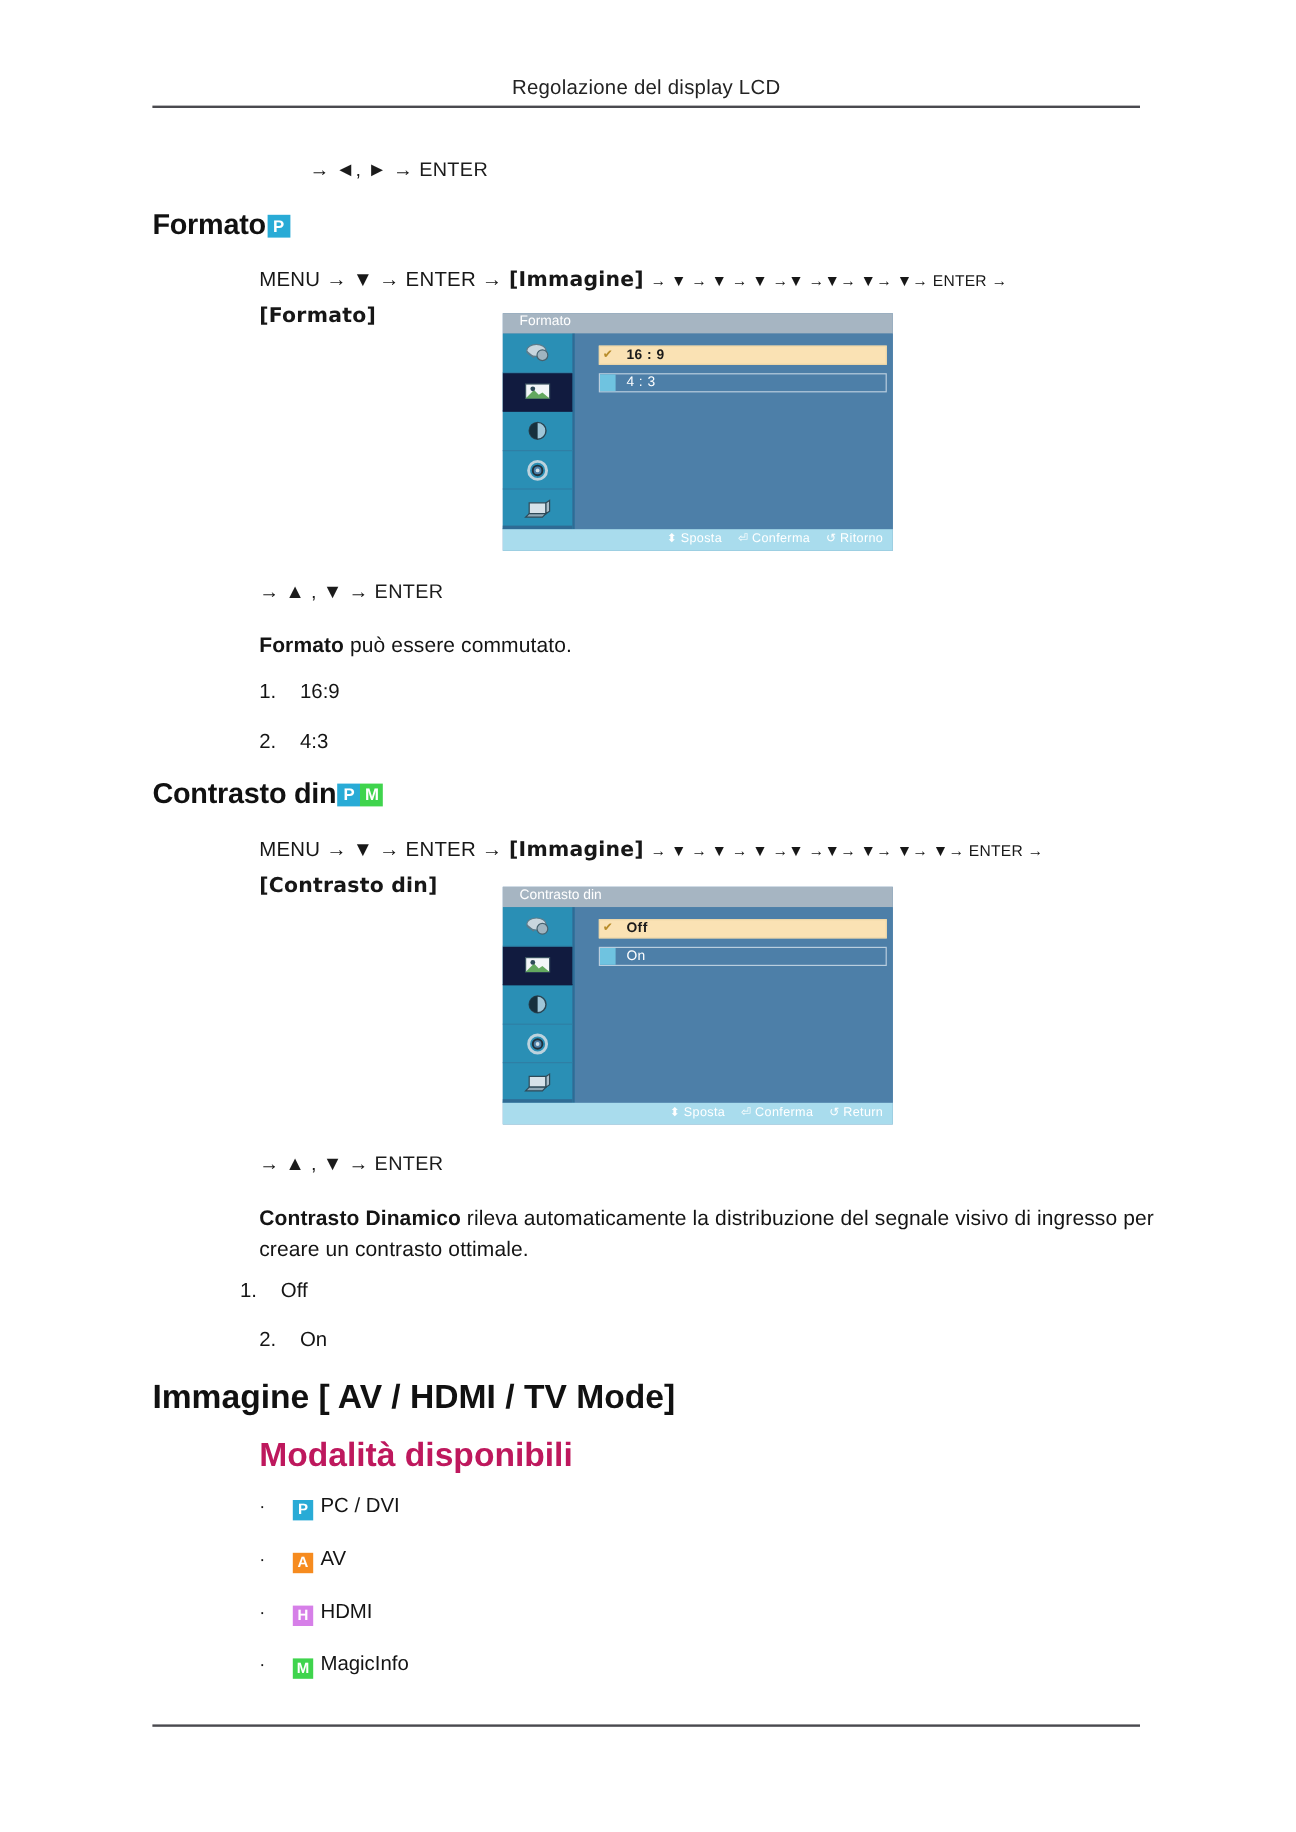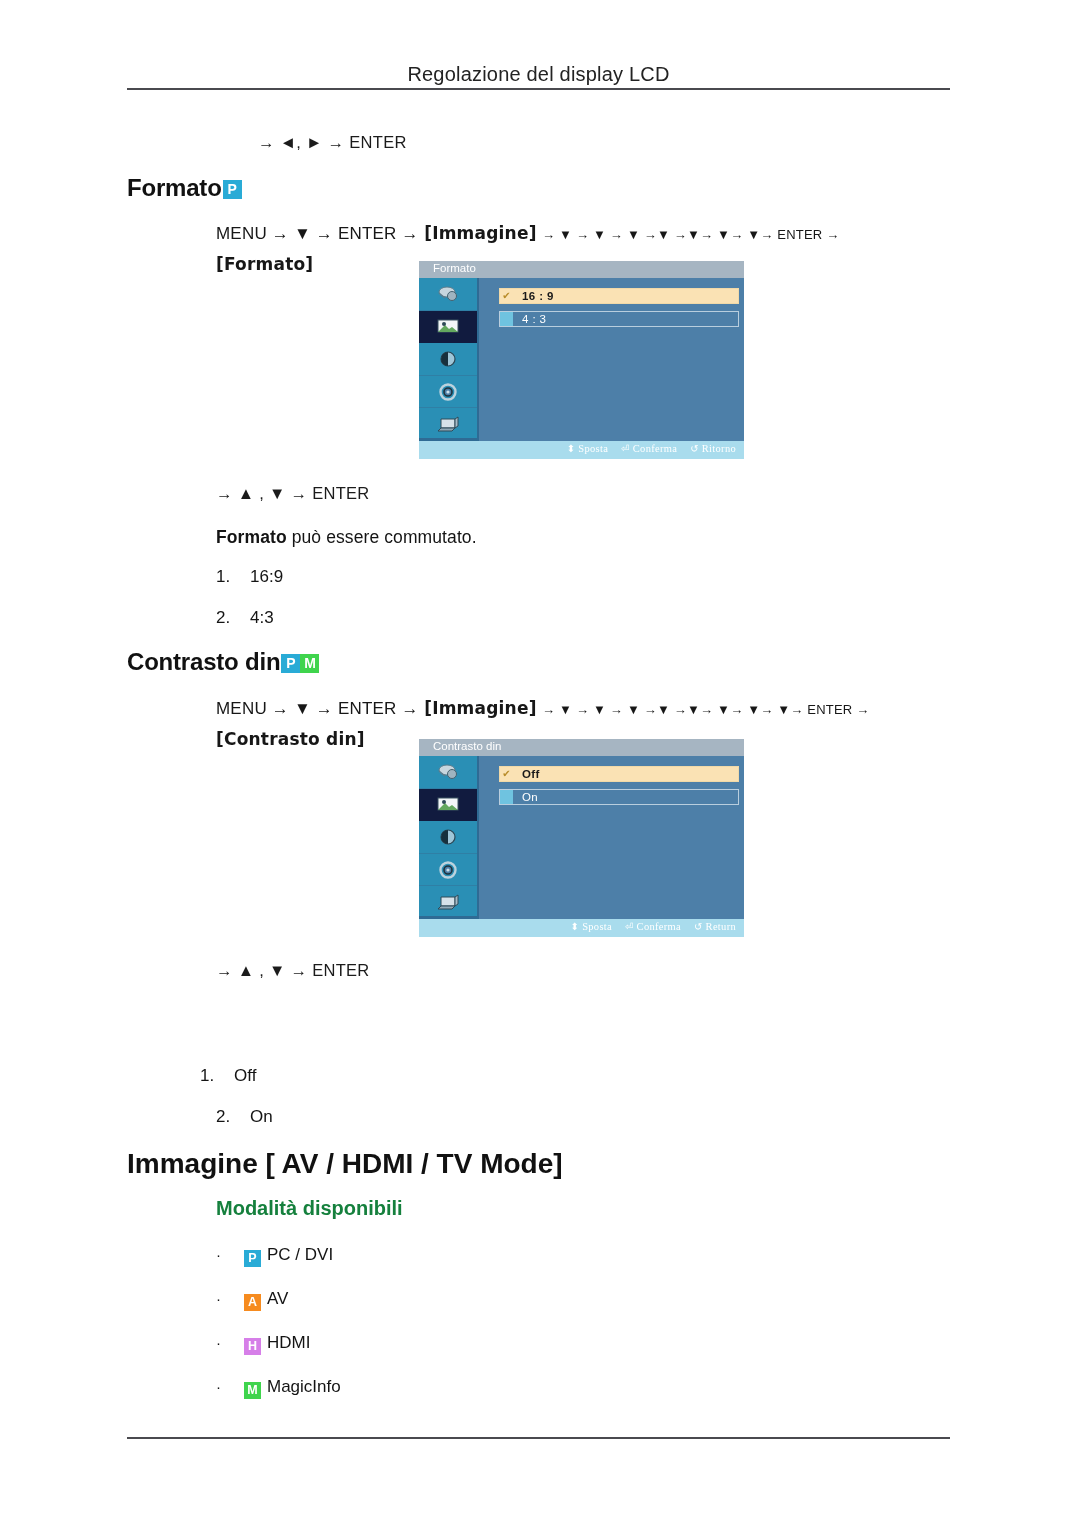--- a/index.html
+++ b/index.html
@@ -23,21 +23,21 @@
     height: 1527px;
   }
 
   
   .header-title {
     position: absolute;
     left: 127px;
     top: 63px;
     width: 823px;
     text-align: center;
-    font-size: 20px;
+    font-size: 17px;
     color: #232323;
     letter-spacing: 0.2px;
   }
   .rule {
     position: absolute;
     left: 127px;
     width: 823px;
     height: 0;
     border-top: 2px solid #4a4a4f;
   }
@@ -126,23 +126,23 @@
     position: absolute;
     left: 127px;
     font-size: 28px;
     font-weight: bold;
     color: #111111;
     white-space: nowrap;
   }
   .sub-heading {
     position: absolute;
     left: 216px;
-    font-size: 20px;
+    font-size: 28px;
     font-weight: bold;
-    color: #15803d;
+    color: #be185d;
     white-space: nowrap;
   }
   .mode-item {
     position: absolute;
     left: 216px;
     font-size: 17px;
     color: #141414;
     white-space: nowrap;
   }
   .mode-item .bullet {
@@ -260,21 +260,20 @@
     background: #a9dced;
   }
   .osd-footer-inner {
     position: absolute;
     right: 8px;
     top: 2px;
     font-size: 10.5px;
     color: #ffffff;
     white-space: nowrap;
     letter-spacing: 0.3px;
-    font-family: Liberation Serif, serif;
   }
   .osd-footer-inner .fitem { margin-left: 10px; }
   .osd-footer-inner .fico { margin-right: 3px; font-size: 10px; }
 
   .osd-topstripe {
     position: absolute;
     left: 0;
     bottom: 18px;
     width: 58px;
     height: 3px;
@@ -461,20 +460,23 @@
       <div class="osd-footer-inner">
         <span class="fitem"><span class="fico">⬍</span><span>Sposta</span></span>
         <span class="fitem"><span class="fico">⏎</span><span>Conferma</span></span>
         <span class="fitem"><span class="fico">↺</span><span>Return</span></span>
       </div>
     </div>
   </div>
 
   <div class="nav-line" style="left:216px; top:961px;">→ ▲ , ▼ → ENTER</div>
 
+  <div class="body-text" style="top:1002px; width:760px;">
+    <b>Contrasto Dinamico</b><span> rileva automaticamente la distribuzione del segnale visivo di ingresso per creare un contrasto ottimale.</span>
+  </div>
 
   <div class="numlist-item" style="left:200px; top:1066px;">
     <span class="num">1.</span><span class="val">Off</span>
   </div>
   <div class="numlist-item" style="left:216px; top:1107px;">
     <span class="num">2.</span><span class="val">On</span>
   </div>
 
   <div class="sec-heading2" style="top:1148px;">Immagine [ AV / HDMI / TV Mode]</div>
   <div class="sub-heading" style="top:1197px;">Modalità disponibili</div>

